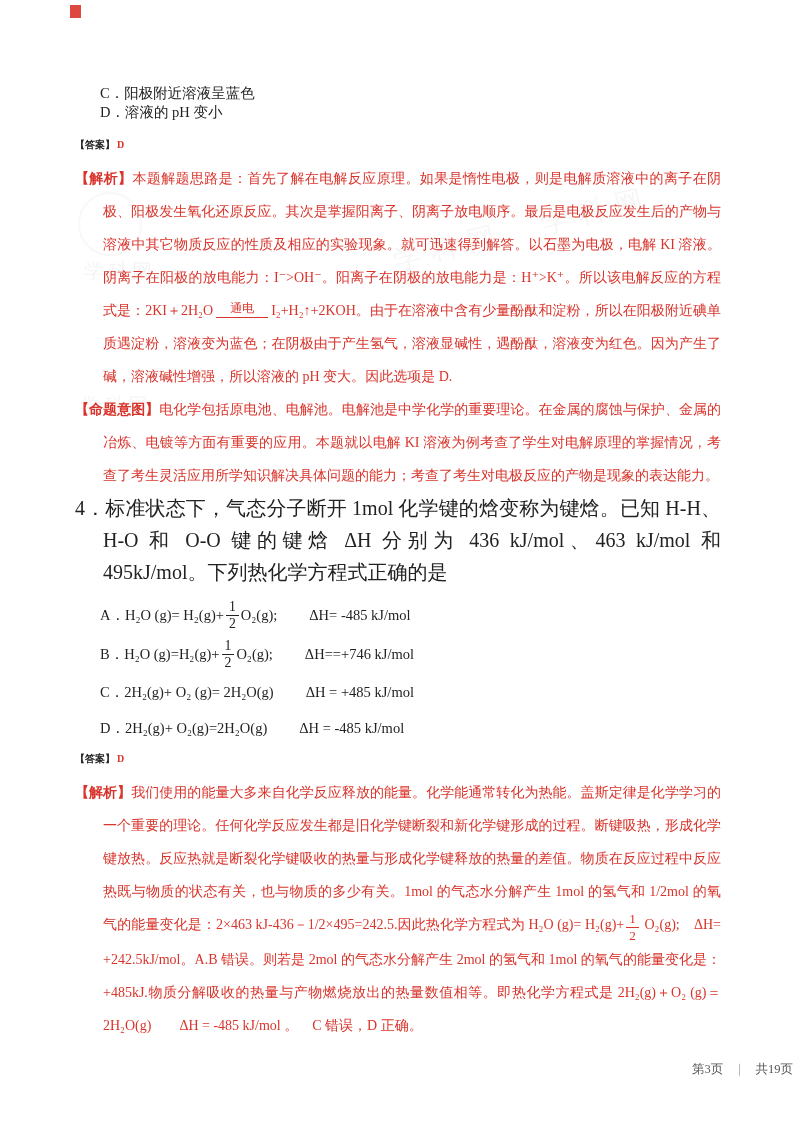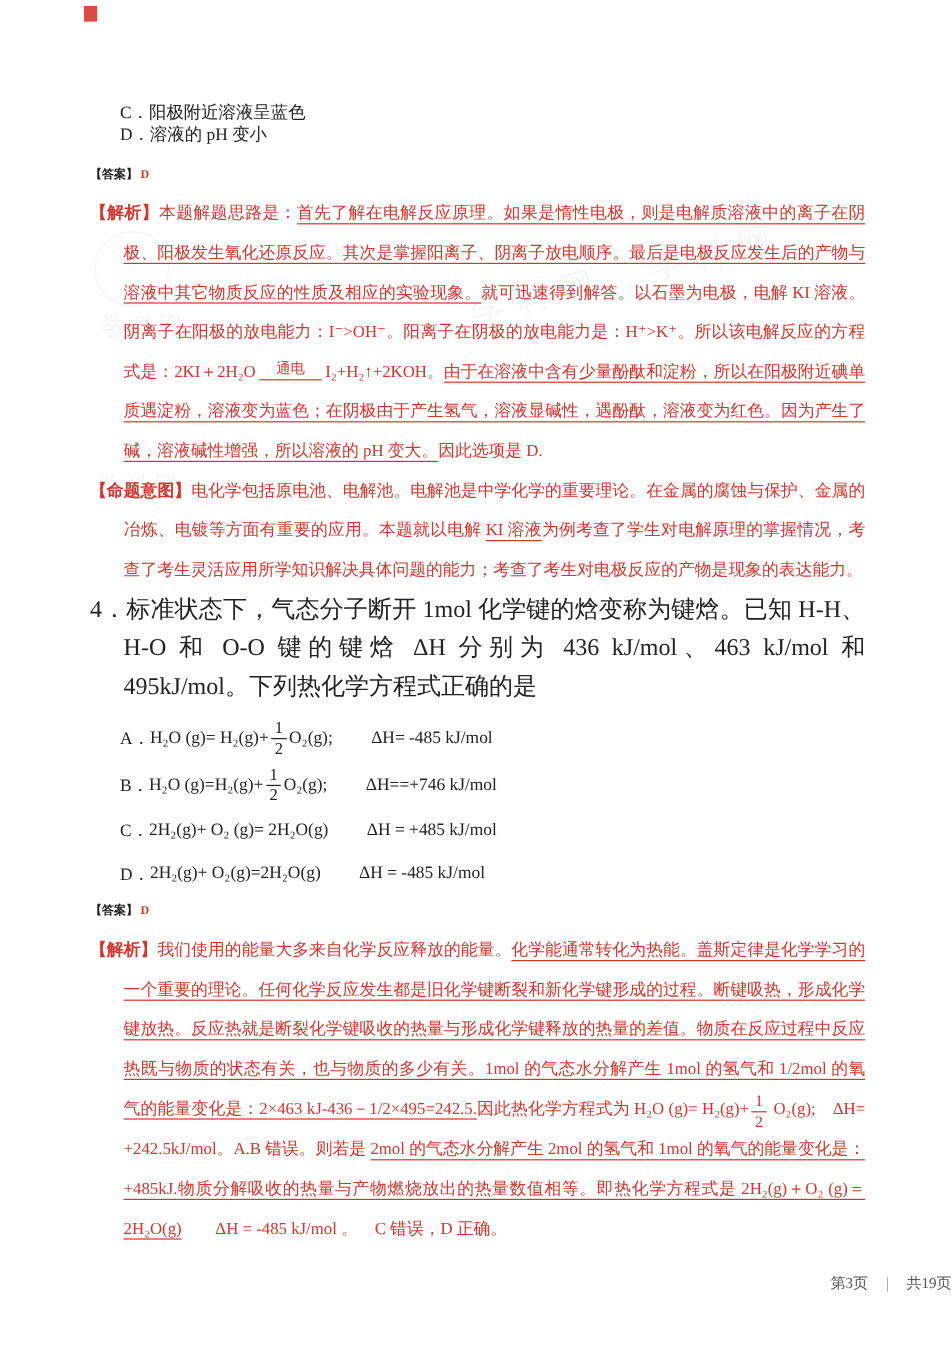--- a/index.html
+++ b/index.html
@@ -23,21 +23,21 @@
 
   .options-line { display:flex; padding-left:25px; font-size:14.5px; margin-bottom:16px;flex-direction:column; }
   .options-line .opt-c { width:232px; }
 
   .answer-line { font-size:10px; font-weight:bold; margin:6px 0 10px; }
   .answer-line .ans-val { color:var(--red,#d9342b); margin-left:2px; }
 
   .para { font-size:14px; line-height:33px; text-align:justify; padding-left:28px; text-indent:-28px; }
   .red { color:var(--red,#d9342b); }
   .sec-label { font-weight:bold; }
-  .u { text-decoration:underline; text-underline-offset:4px; text-decoration-thickness:1px; }
+  .u { text-underline-offset:4px; text-decoration-thickness:1px; }
 
   .over-label {
     display:inline-block; text-indent:0; font-size:12px; line-height:14px;
     padding:0 14px 2px; border-bottom:1.5px solid var(--red,#d9342b);
     vertical-align:3px; margin:0 3px;
   }
   .frac { display:inline-block; text-indent:0; vertical-align:-0.8em; text-align:center; line-height:1.05; font-size:0.95em; margin:0 2px; }
   .frac .num { display:block; border-bottom:1px solid currentColor; padding:0 3px 1px; }
   .frac .den { display:block; padding-top:1px; }
 

